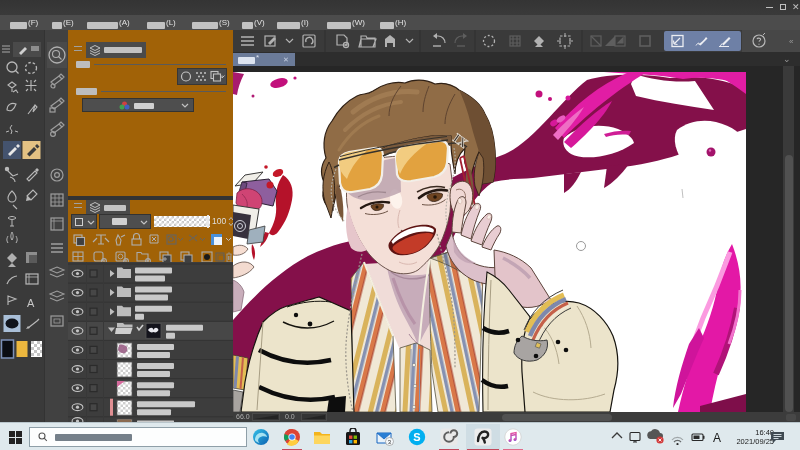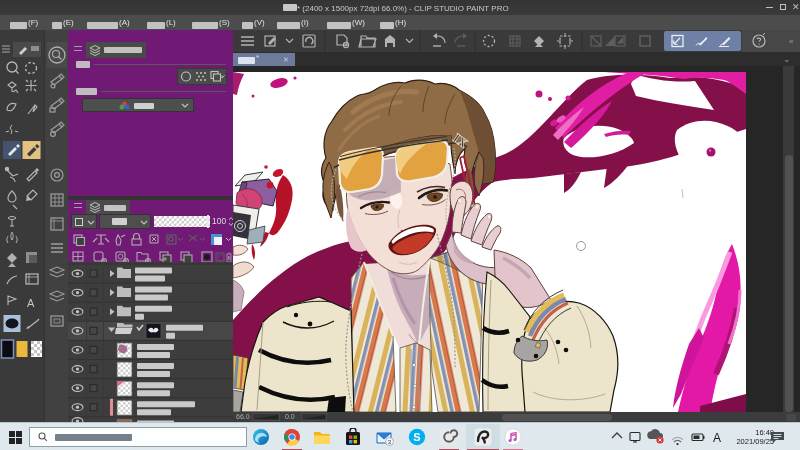--- a/index.html
+++ b/index.html
@@ -1,21 +1,20 @@
 <!DOCTYPE html>
 <html><head><meta charset="utf-8"><style>
 *{margin:0;padding:0;box-sizing:border-box}
 html,body{width:800px;height:450px;overflow:hidden}
 body{font-family:"Liberation Sans",sans-serif;position:relative;background:#262626}
 .ab{position:absolute}
 .jb{display:inline-block;background:#c2c2c2;border-radius:1px;height:7px}
 </style></head><body>
 
 <div class="ab" style="left:0;top:0;width:800px;height:15px;background:linear-gradient(#343434,#3a3a3a)">
- <div class="ab" style="left:283px;top:3.5px;width:300px;height:9px;font-size:8px;color:#c8c8c8;white-space:nowrap"><span class="jb" style="width:14px;background:#c8c8c8"></span>* (2400 x 1500px 72dpi 66.0%) - CLIP STUDIO PAINT PRO</div>
  <div class="ab" style="left:766px;top:7px;width:7px;height:1px;background:#c0c0c0"></div>
  <div class="ab" style="left:780px;top:4px;width:6px;height:6px;border:1px solid #c0c0c0"></div>
  <div class="ab" style="left:792px;top:3px;color:#c0c0c0;font-size:9px;line-height:9px">✕</div>
 </div>
 
 <div class="ab" style="left:0;top:15px;width:800px;height:15px;background:#4c4c4c;font-size:8px;color:#e2e2e2;line-height:15px;white-space:nowrap">
  <span class="ab" style="left:10px;top:4px"><span class="jb" style="width:17px"></span></span>
     <span class="ab" style="left:28px">(F)</span>
  <span class="ab" style="left:52px;top:4px"><span class="jb" style="width:10px"></span></span>
     <span class="ab" style="left:63px">(E)</span>
@@ -199,21 +198,21 @@
         <path d="M9,188v12M6,191h12" stroke-width="0.8"></path>
    <path d="M6,214h12M6,218h12M6,222h12" stroke-width="1.4"></path>
    <path d="M5,240l7,-3l7,3l-7,3zM5,244l7,3l7,-3" stroke-width="1.1"></path>
    <path d="M5,264l7,-3l7,3l-7,3zM5,268l7,3l7,-3" stroke-width="1.1"></path>
    <rect x="6" y="286" width="12" height="10"></rect>
         <rect x="9" y="289" width="6" height="4" stroke-width="0.8"></rect>
   </g>
  </svg>
 </div>
 
-<div class="ab" style="left:68px;top:30px;width:165px;height:392px;background:#701a75">
+<div class="ab" style="left:68px;top:30px;width:165px;height:392px;background:#a16207">
  <div class="ab" style="left:6px;top:16px;width:8px;height:5px;border-top:1.2px solid #a0a0a0;border-bottom:1.2px solid #a0a0a0"></div>
  <div class="ab" style="left:18px;top:12px;width:60px;height:16px;background:#4a4a4a"></div>
  <svg class="ab" style="left:20px;top:14px" width="14" height="13" viewBox="0 0 14 13">
       <path d="M2,4l5,-2.5l5,2.5l-5,2.5zM2,6.5l5,2.5l5,-2.5M2,9l5,2.5l5,-2.5" stroke="#c0c0c0" fill="none" stroke-width="1"></path>
     </svg>
  <span class="jb" style="position:absolute;left:36px;top:17px;width:38px;height:6px"></span>
 
  <span class="jb" style="position:absolute;left:8px;top:31px;width:14px;height:6.5px;background:#bdbdbd"></span>
  <div class="ab" style="left:26px;top:34px;width:132px;height:1px;background:#5a5a5a"></div>
  <div class="ab" style="left:109px;top:38px;width:50px;height:17px;background:#4b4b4b;border:1px solid #373737"></div>

